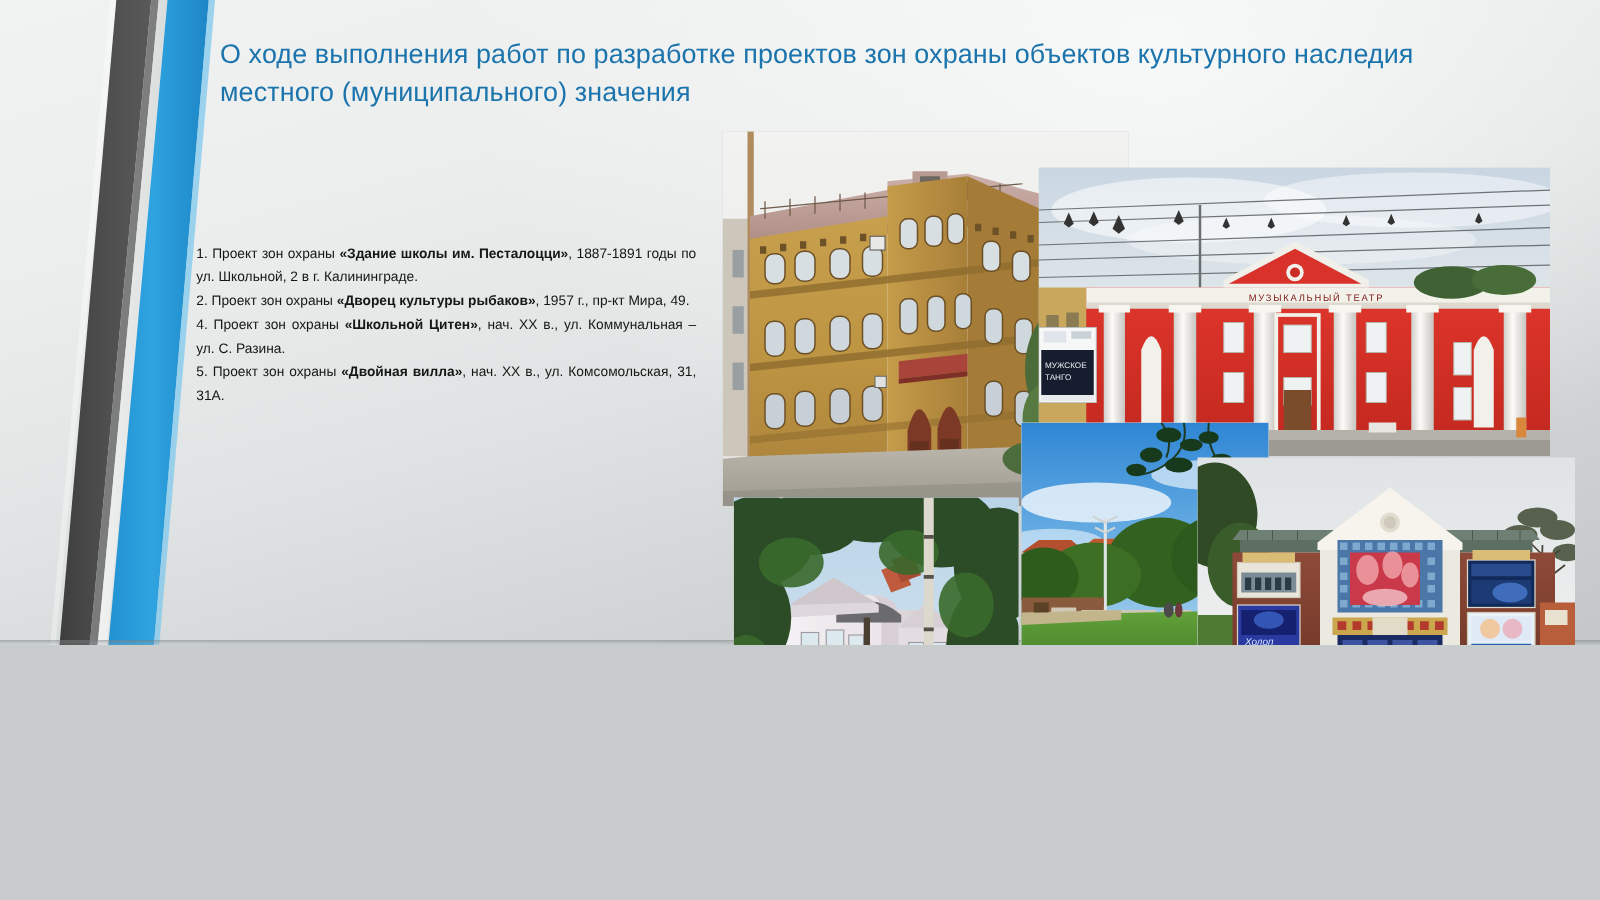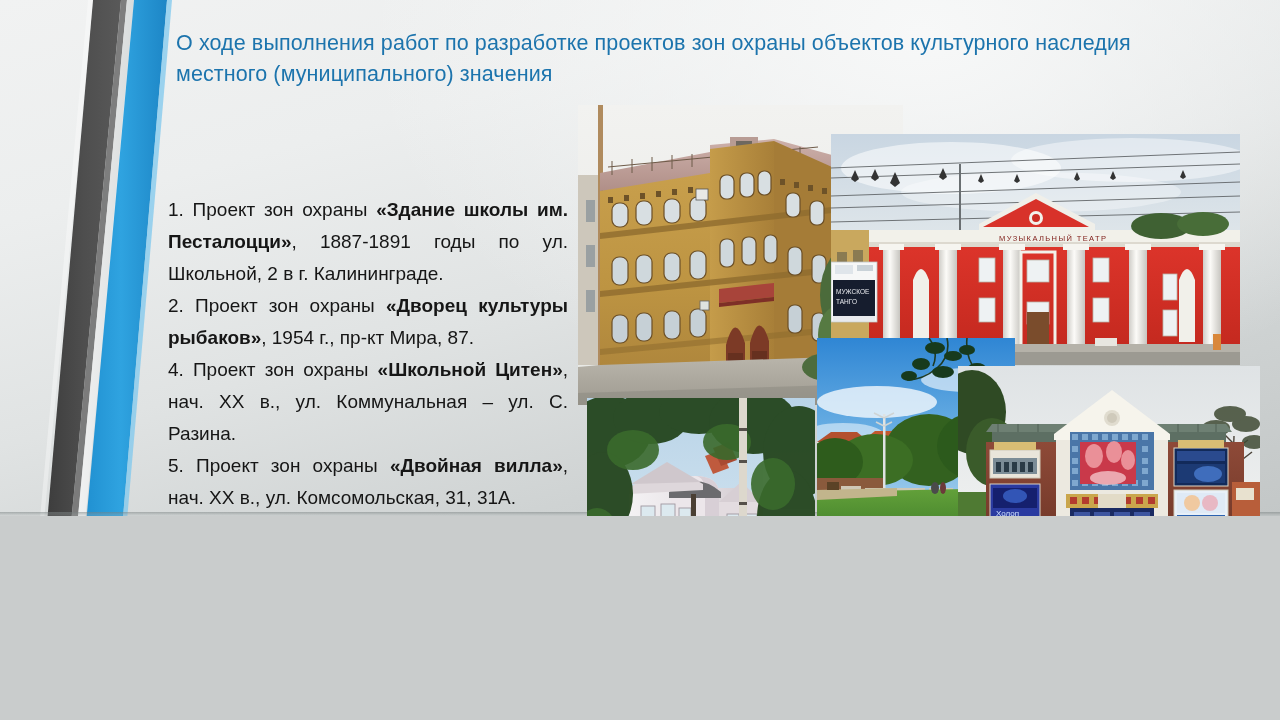--- a/index.html
+++ b/index.html
@@ -22,22 +22,22 @@
 
   
   #title{
     position:absolute;left:176px;top:28px;width:962px;
     color:#1c74ad;font-size:21.5px;line-height:31px;font-weight:400;
     letter-spacing:.1px;
   }
 
   
   #body-text{
-    position:absolute;left:168px;top:194px;width:400px;
-    color:#161616;font-size:19px;line-height:32px;
+    position:absolute;left:157px;top:194px;width:400px;
+    color:#161616;font-size:11px;line-height:19px;
     text-align:justify;text-justify:inter-word;
   }
   #body-text p{margin:0;}
   #body-text b{font-weight:bold;}
 
   
   .photo{position:absolute;overflow:hidden;background:#dcdcdc;text-align:center;}
   .photo .inner{position:absolute;inset:0;}
 </style>
 </head>
@@ -90,21 +90,21 @@
       <polygon points="167,0 172,0 121,590 117,588" fill="#7fc8ee" opacity=".75"></polygon>
     </g>
 
     <polygon points="88,0 93,0 44,521 40,518" fill="#ffffff" opacity=".35"></polygon>
   </svg>
 
   <div id="title">О ходе выполнения работ по разработке проектов зон охраны объектов культурного наследия местного (муниципального) значения</div>
 
   <div id="body-text">
     <p><span>1. </span><span>Проект зон охраны </span><b>«Здание школы им. Песталоцци»</b><span>, 1887-1891 годы по ул. Школьной, 2 в г. Калининграде.</span></p>
-    <p><span>2. </span><span>Проект зон охраны </span><b>«Дворец культуры рыбаков»</b><span>, 1954 г., пр-кт Мира, 87.</span></p>
+    <p><span>2. </span><span>Проект зон охраны </span><b>«Дворец культуры рыбаков»</b><span>, 1957 г., пр-кт Мира, 49.</span></p>
     <p><span>4. </span><span>Проект зон охраны </span><b>«Школьной Цитен»</b><span>, нач. XX в., ул. Коммунальная – ул. С. Разина.</span></p>
     <p><span>5. </span><span>Проект зон охраны </span><b>«Двойная вилла»</b><span>, нач. XX в., ул. Комсомольская, 31, 31А.</span></p>
   </div>
 
   <div class="photo" id="photo-school" style="left:578px;top:105px;width:325px;height:300px;z-index:2;">
     <svg class="inner" viewBox="0 0 325 300" preserveAspectRatio="none">
       <defs>
         <linearGradient id="skA" x1="0" y1="0" x2="0" y2="1">
           <stop offset="0" stop-color="#f2f2f0"></stop>
             <stop offset="1" stop-color="#e7e8e4"></stop>
@@ -419,21 +419,21 @@
       <path d="M0 152 L80 150 L80 158 L0 162 Z" fill="#c2b58c"></path>
 
       <rect x="10" y="144" width="12" height="8" fill="#5b4226"></rect>
       <ellipse cx="118" cy="150" rx="4" ry="6" fill="#4b4b4b"></ellipse>
       <ellipse cx="126" cy="150" rx="3" ry="6" fill="#6c3a3a"></ellipse>
 
       <rect x="0" y="178" width="124" height="24" fill="#cdd0d0"></rect>
     </svg>
   </div>
 
-  <div class="photo" id="photo-cinema" style="left:958px;top:366px;width:302px;height:186px;z-index:5;">
+  <div class="photo" id="photo-cinema" style="left:958px;top:366px;width:302px;height:186px;z-index:5;font-style:italic;">
     <svg class="inner" viewBox="0 0 302 186" preserveAspectRatio="none">
       <defs>
         <linearGradient id="skD" x1="0" y1="0" x2="0" y2="1">
           <stop offset="0" stop-color="#dfe3e5"></stop>
             <stop offset="1" stop-color="#f2f3f2"></stop>
         </linearGradient>
         <linearGradient id="brkC" x1="0" y1="0" x2="0" y2="1">
           <stop offset="0" stop-color="#8e4a38"></stop>
             <stop offset="1" stop-color="#6f3627"></stop>
         </linearGradient>

